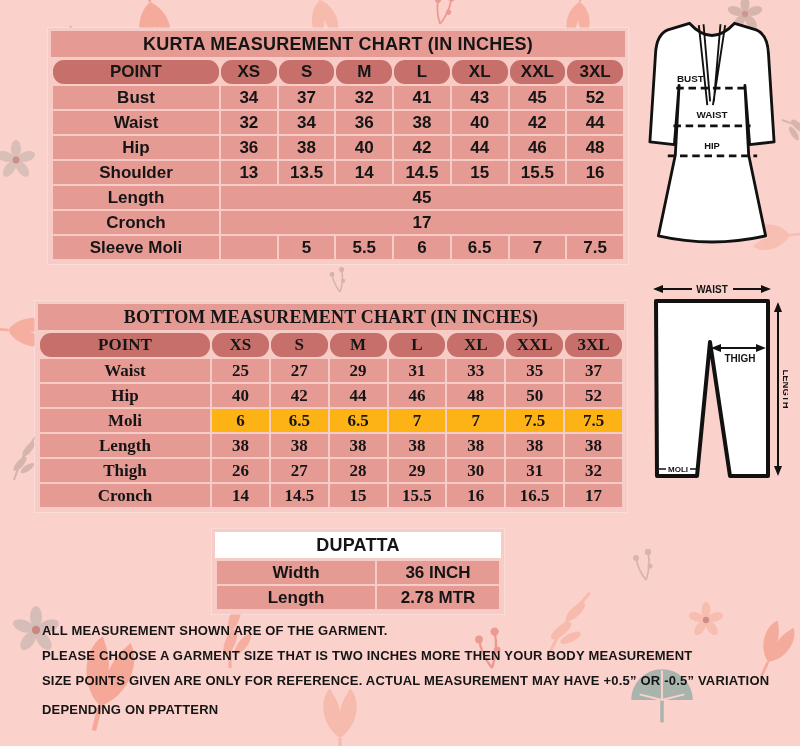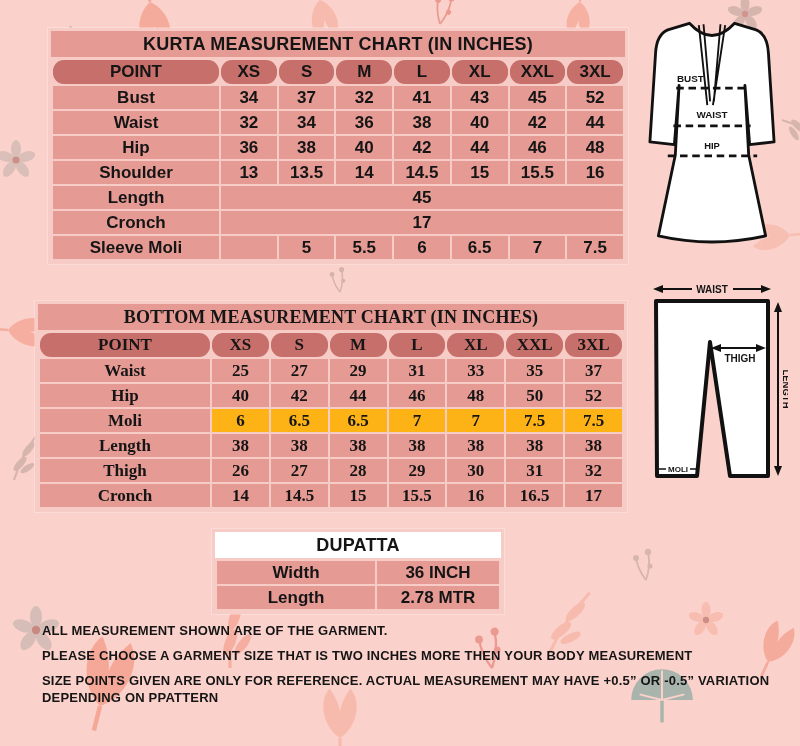--- a/index.html
+++ b/index.html
@@ -37,21 +37,21 @@
   .dupatta-chart{left:212px;top:529px;width:292px;}
   .dupatta-chart col.c-label{width:158px;}
   .dupatta-chart td{height:24px;}
 
   .kurta-diagram{position:absolute;left:632px;top:12px;}
   .pants-diagram{position:absolute;left:632px;top:281px;}
   .diagram-label{font-weight:700;fill:#151515;}
 
   .notes{position:absolute;left:42px;top:623px;width:745px;}
   .note{font-weight:700;font-size:13px;color:#151515;letter-spacing:.2px;margin:0 0 10px 0;white-space:nowrap;}
-  .note.tight{margin-bottom:2px;}
+  .note.tight{margin-bottom:14px;}
 </style>
 </head>
 <body>
 
 <div class="stage">
 
   <svg class="bg" width="800" height="746" viewBox="0 0 800 746" aria-hidden="true">
     <defs>
       <g id="tulip">
         <path d="M0,0 C-13,-8 -17,-28 -8,-38 C-3,-31 -1,-26 0,-20 C1,-26 3,-31 8,-38 C17,-28 13,-8 0,0 Z"></path>

